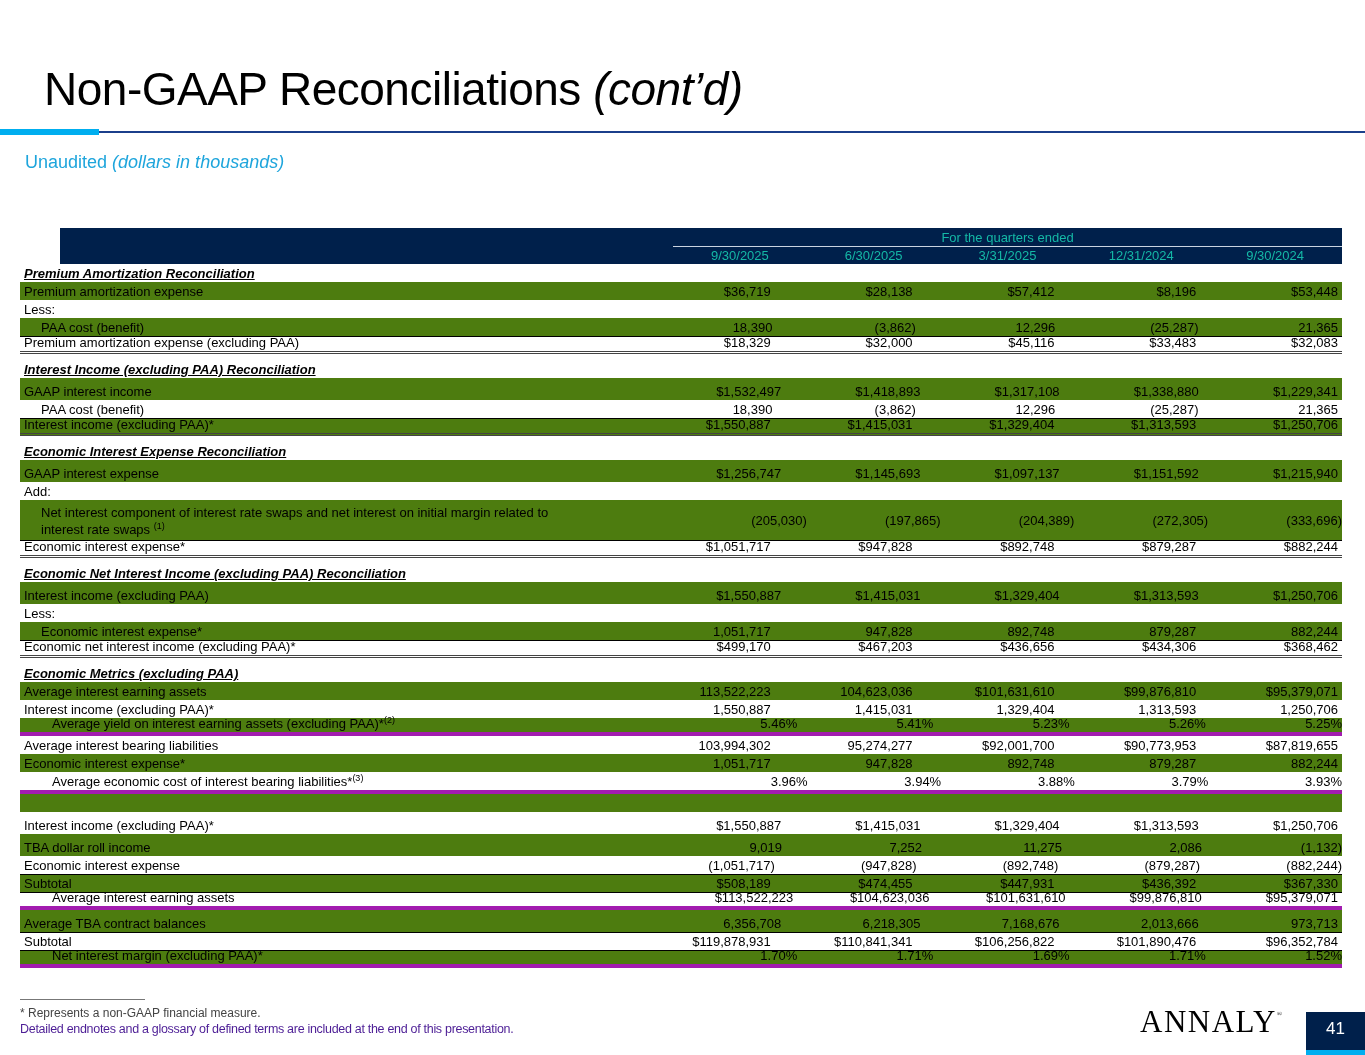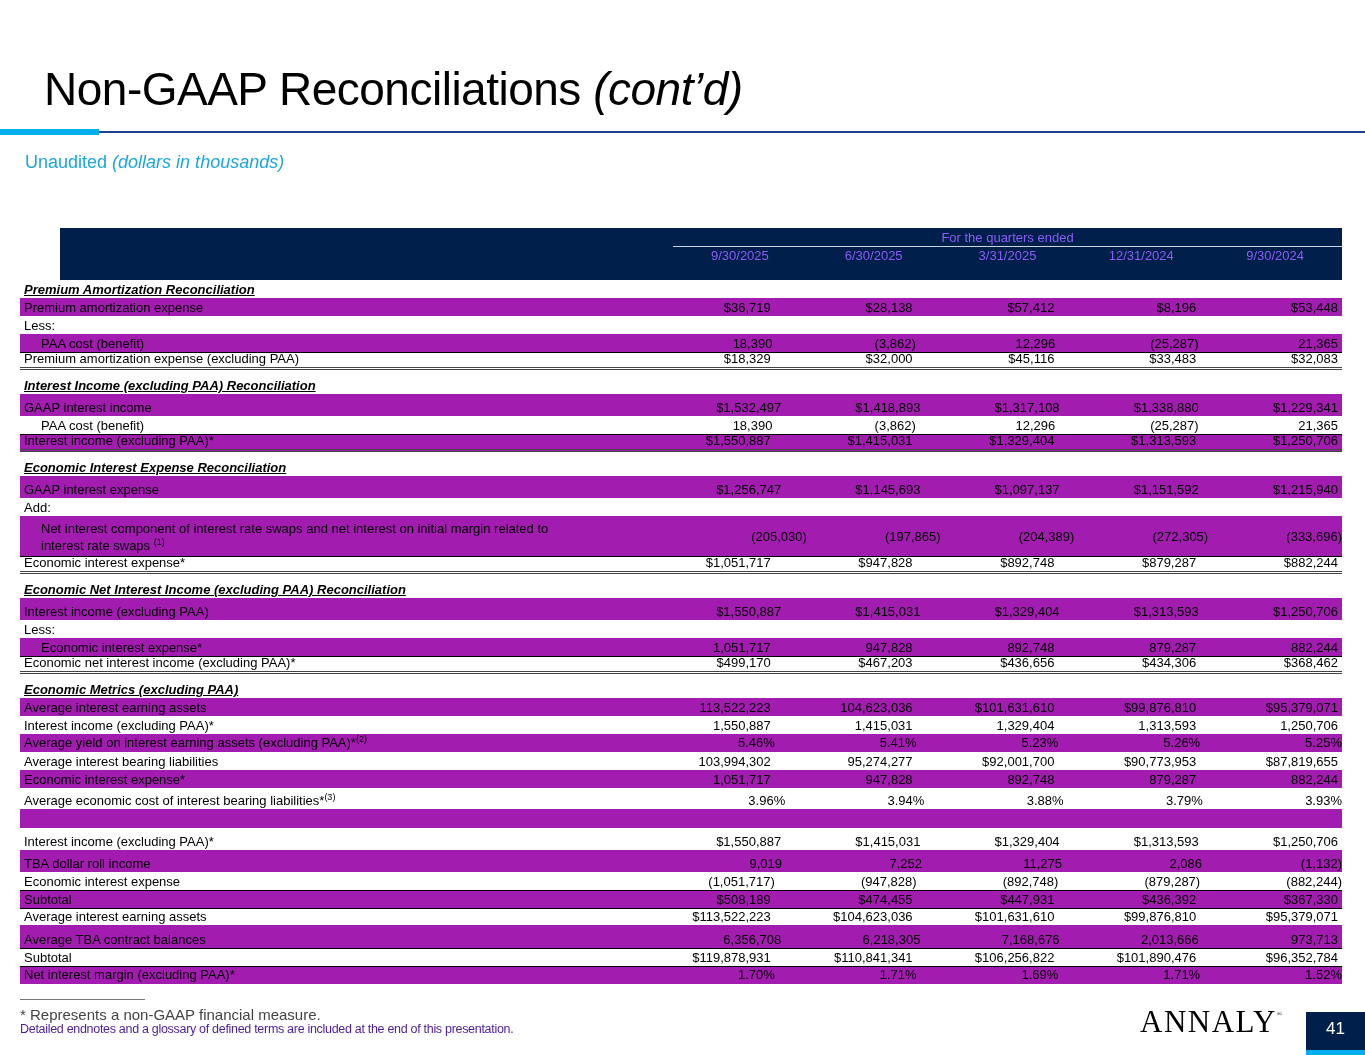--- a/index.html
+++ b/index.html
@@ -18,51 +18,51 @@
   .rule-accent { position: absolute; left: 0; top: 129px; width: 99px; height: 6px; background: #00aeef; }
 
   .subtitle {
     position: absolute; left: 25px; top: 152px;
     font-size: 18px; color: #1ea5dc;
   }
   .subtitle .italic { font-style: italic; margin-top: 43px; }
 
   .table-wrap { position: absolute; left: 20px; top: 228px; width: 1322px; }
 
-  .thead { background: #00204b; color: #8b5cf6; height: 52px; position: relative; margin-left: 40px; }
+  .thead { background: #00204b; color: #14b8a6; height: 36px; position: relative; margin-left: 40px; }
   .thead .super {
     position: absolute; left: 613px; right: 0; top: 1px; height: 17px;
     text-align: center; font-size: 13px; line-height: 17px;
   }
   .thead .super-line {
     position: absolute; left: 613px; right: 0; top: 18px; height: 1px; background: #c9d3e0;
   }
   .thead .dates { position: absolute; left: 613px; right: 0; top: 19px; height: 17px; display: flex; }
   .thead .dates span { flex: 1; text-align: center; font-size: 13px; line-height: 17px; }
 
   .row { display: flex; align-items: flex-end; font-size: 13px; line-height: 17px; height: 18px; position: relative; }
-  .row.shade { background: #a21caf; }
+  .row.shade { background: #4d7c0f; }
   .row .label { width: 613px; padding-left: 4px; white-space: nowrap; }
   .row .label.indent { padding-left: 21px; }
   .row .vals { flex: 1; display: flex; }
   .row .vals span { flex: 1; text-align: right; padding-right: 4px; white-space: nowrap; }
   .row .vals span.neg { padding-right: 0; }
   .row.section .label { font-weight: 700; font-style: italic; text-decoration: underline; }
   .row.top-border { border-top: 1px solid #000; }
   .row.bottom-double { border-bottom: 3px double #444; }
-  .row.bottom-single { border-bottom: 1px solid #a21caf; }
+  .row.bottom-single { border-bottom: 4px solid #a21caf; padding-left: 28px; }
   .row.tall { height: 22px; gap: 13px; }
   .row.spacer { height: 6px; }
   .row.two-line { height: 40px; align-items: center; gap: 40px; }
   .row.two-line .label { display: flex; flex-direction: column; justify-content: space-between; padding-top: 1px; }
   .row.two-line .vals span { align-self: flex-end; }
   sup { font-size: 9px; vertical-align: super; line-height: 0; }
 
   .foot-line { position: absolute; left: 20px; top: 999px; width: 125px; height: 1px; background: #777; }
-  .foot1 { position: absolute; left: 20px; top: 1006px; font-size: 15px; color: #444; }
+  .foot1 { position: absolute; left: 20px; top: 1006px; font-size: 12px; color: #444; }
   .foot2 { position: absolute; left: 20px; top: 1022px; font-size: 12.5px; color: #4c1d95; letter-spacing: -0.3px; }
 
   .logo {
     position: absolute; left: 1140px; top: 1004px;
     font-family: "Liberation Serif", serif; font-size: 31px; color: #000000; letter-spacing: 1.5px;
   }
   .logo .reg { font-size: 7px; vertical-align: top; position: relative; top: 6px; }
   .page-num {
     position: absolute; left: 1306px; top: 1012px; width: 59px; height: 43px;
     background: #00204b; color: #fff; font-size: 17px; text-align: center; line-height: 34px;

